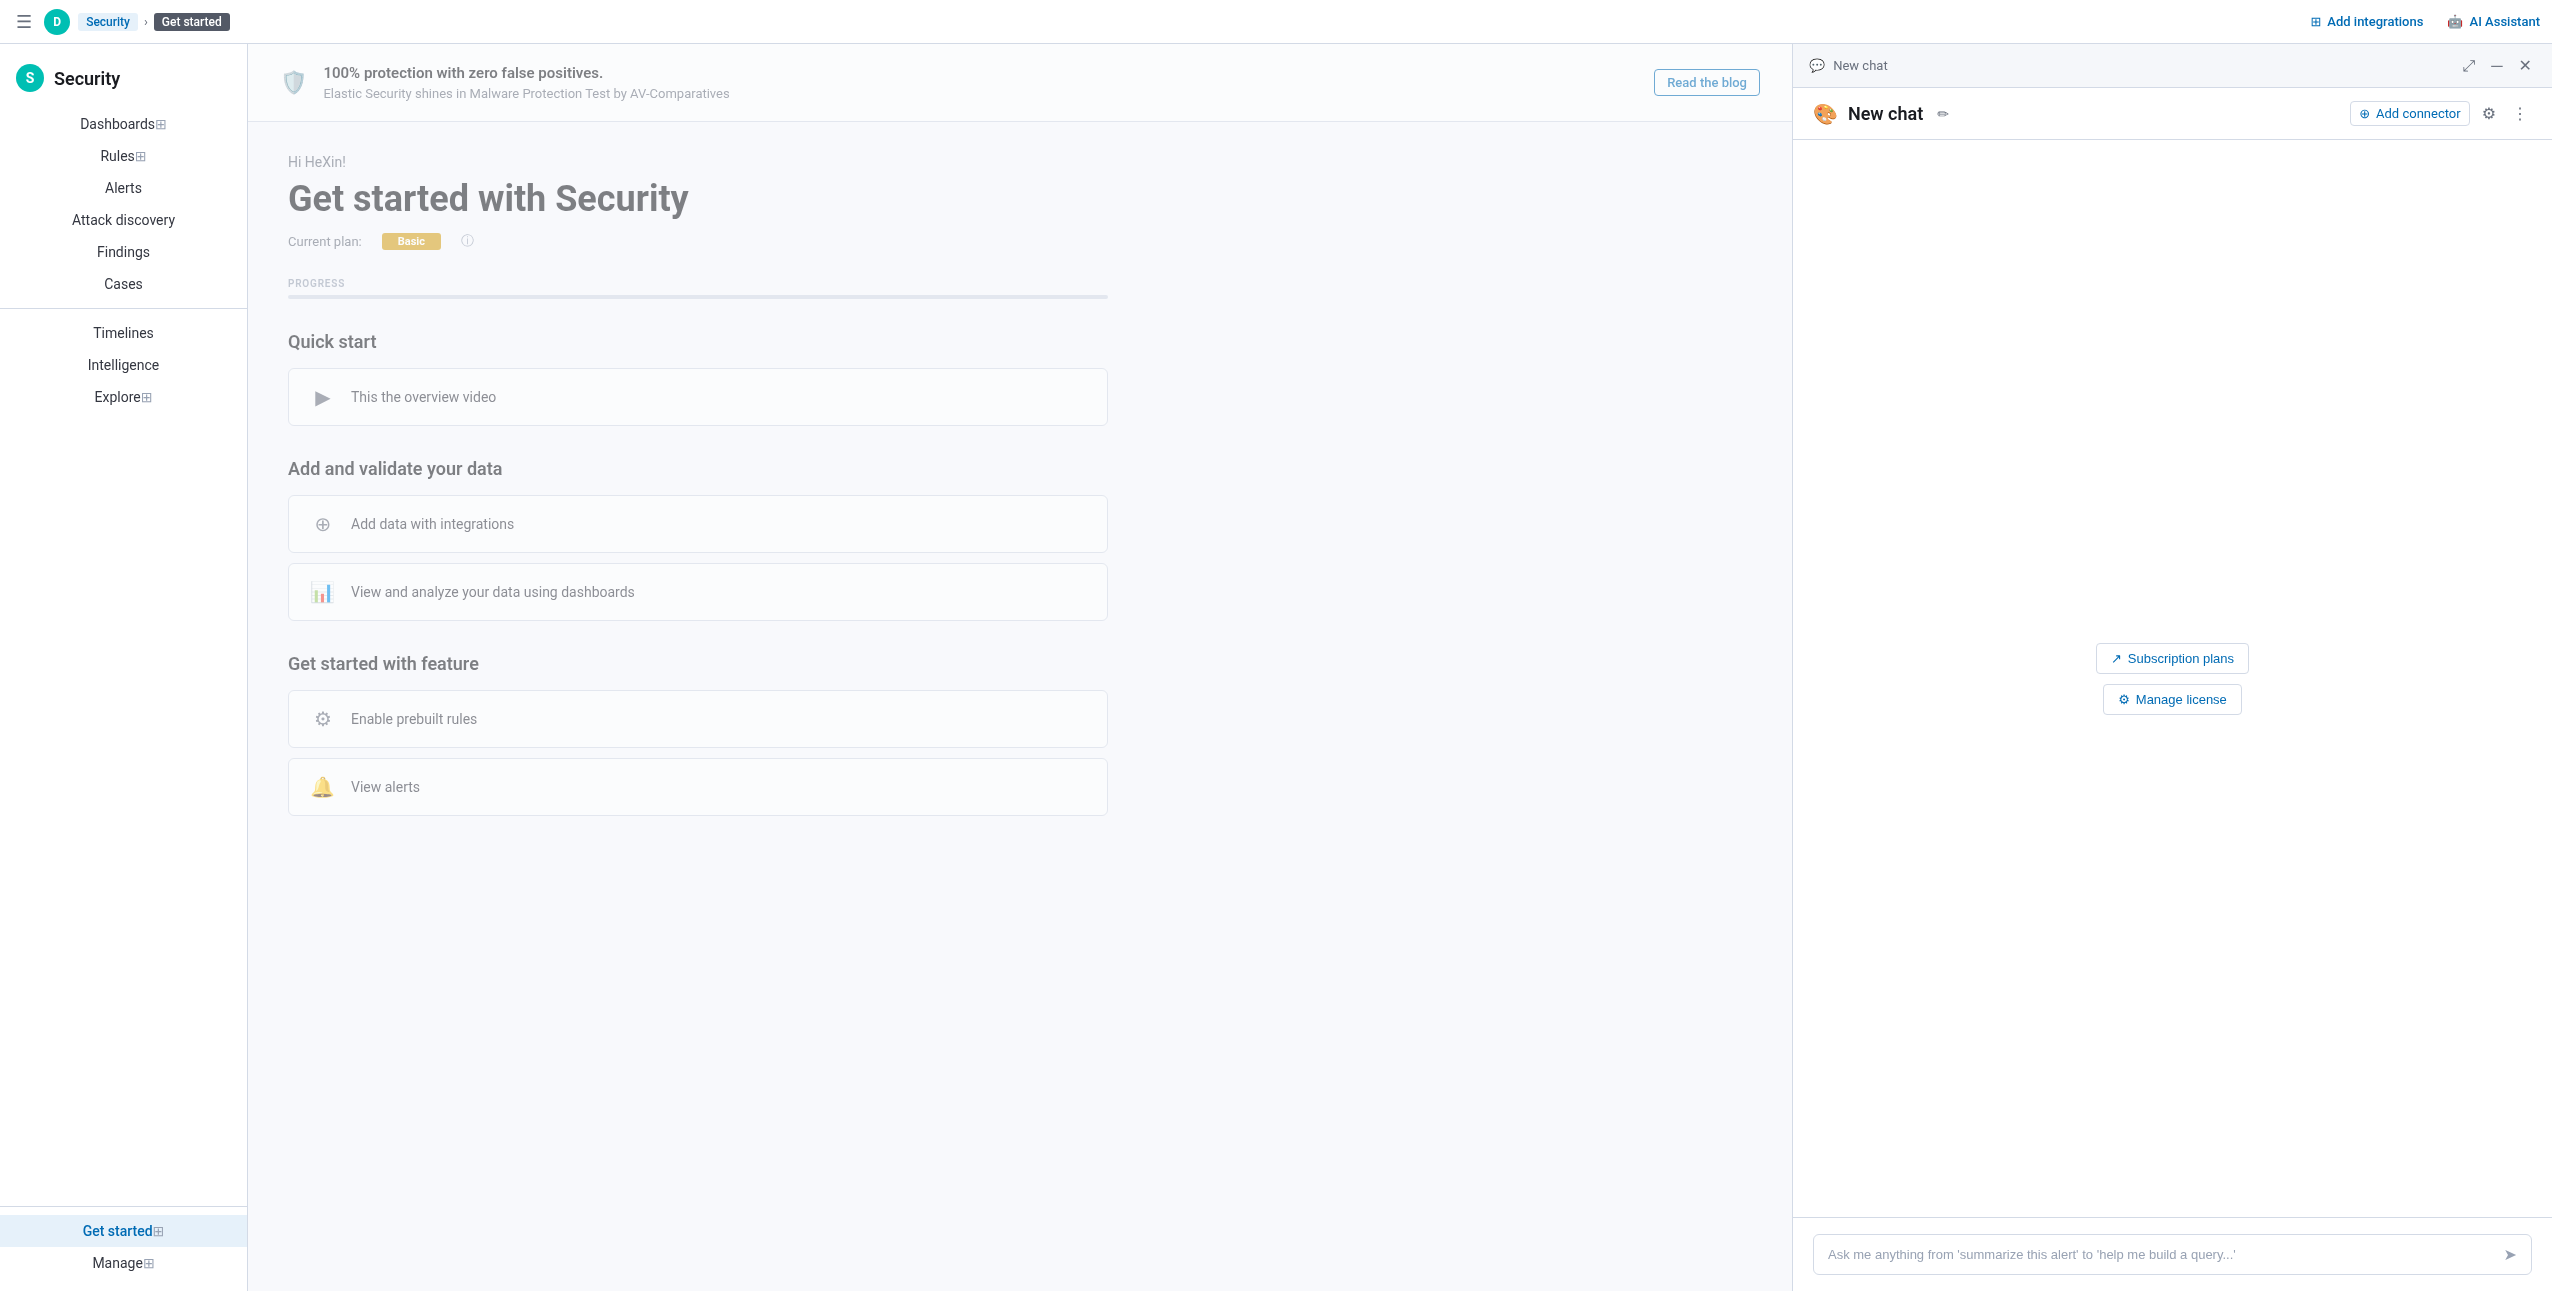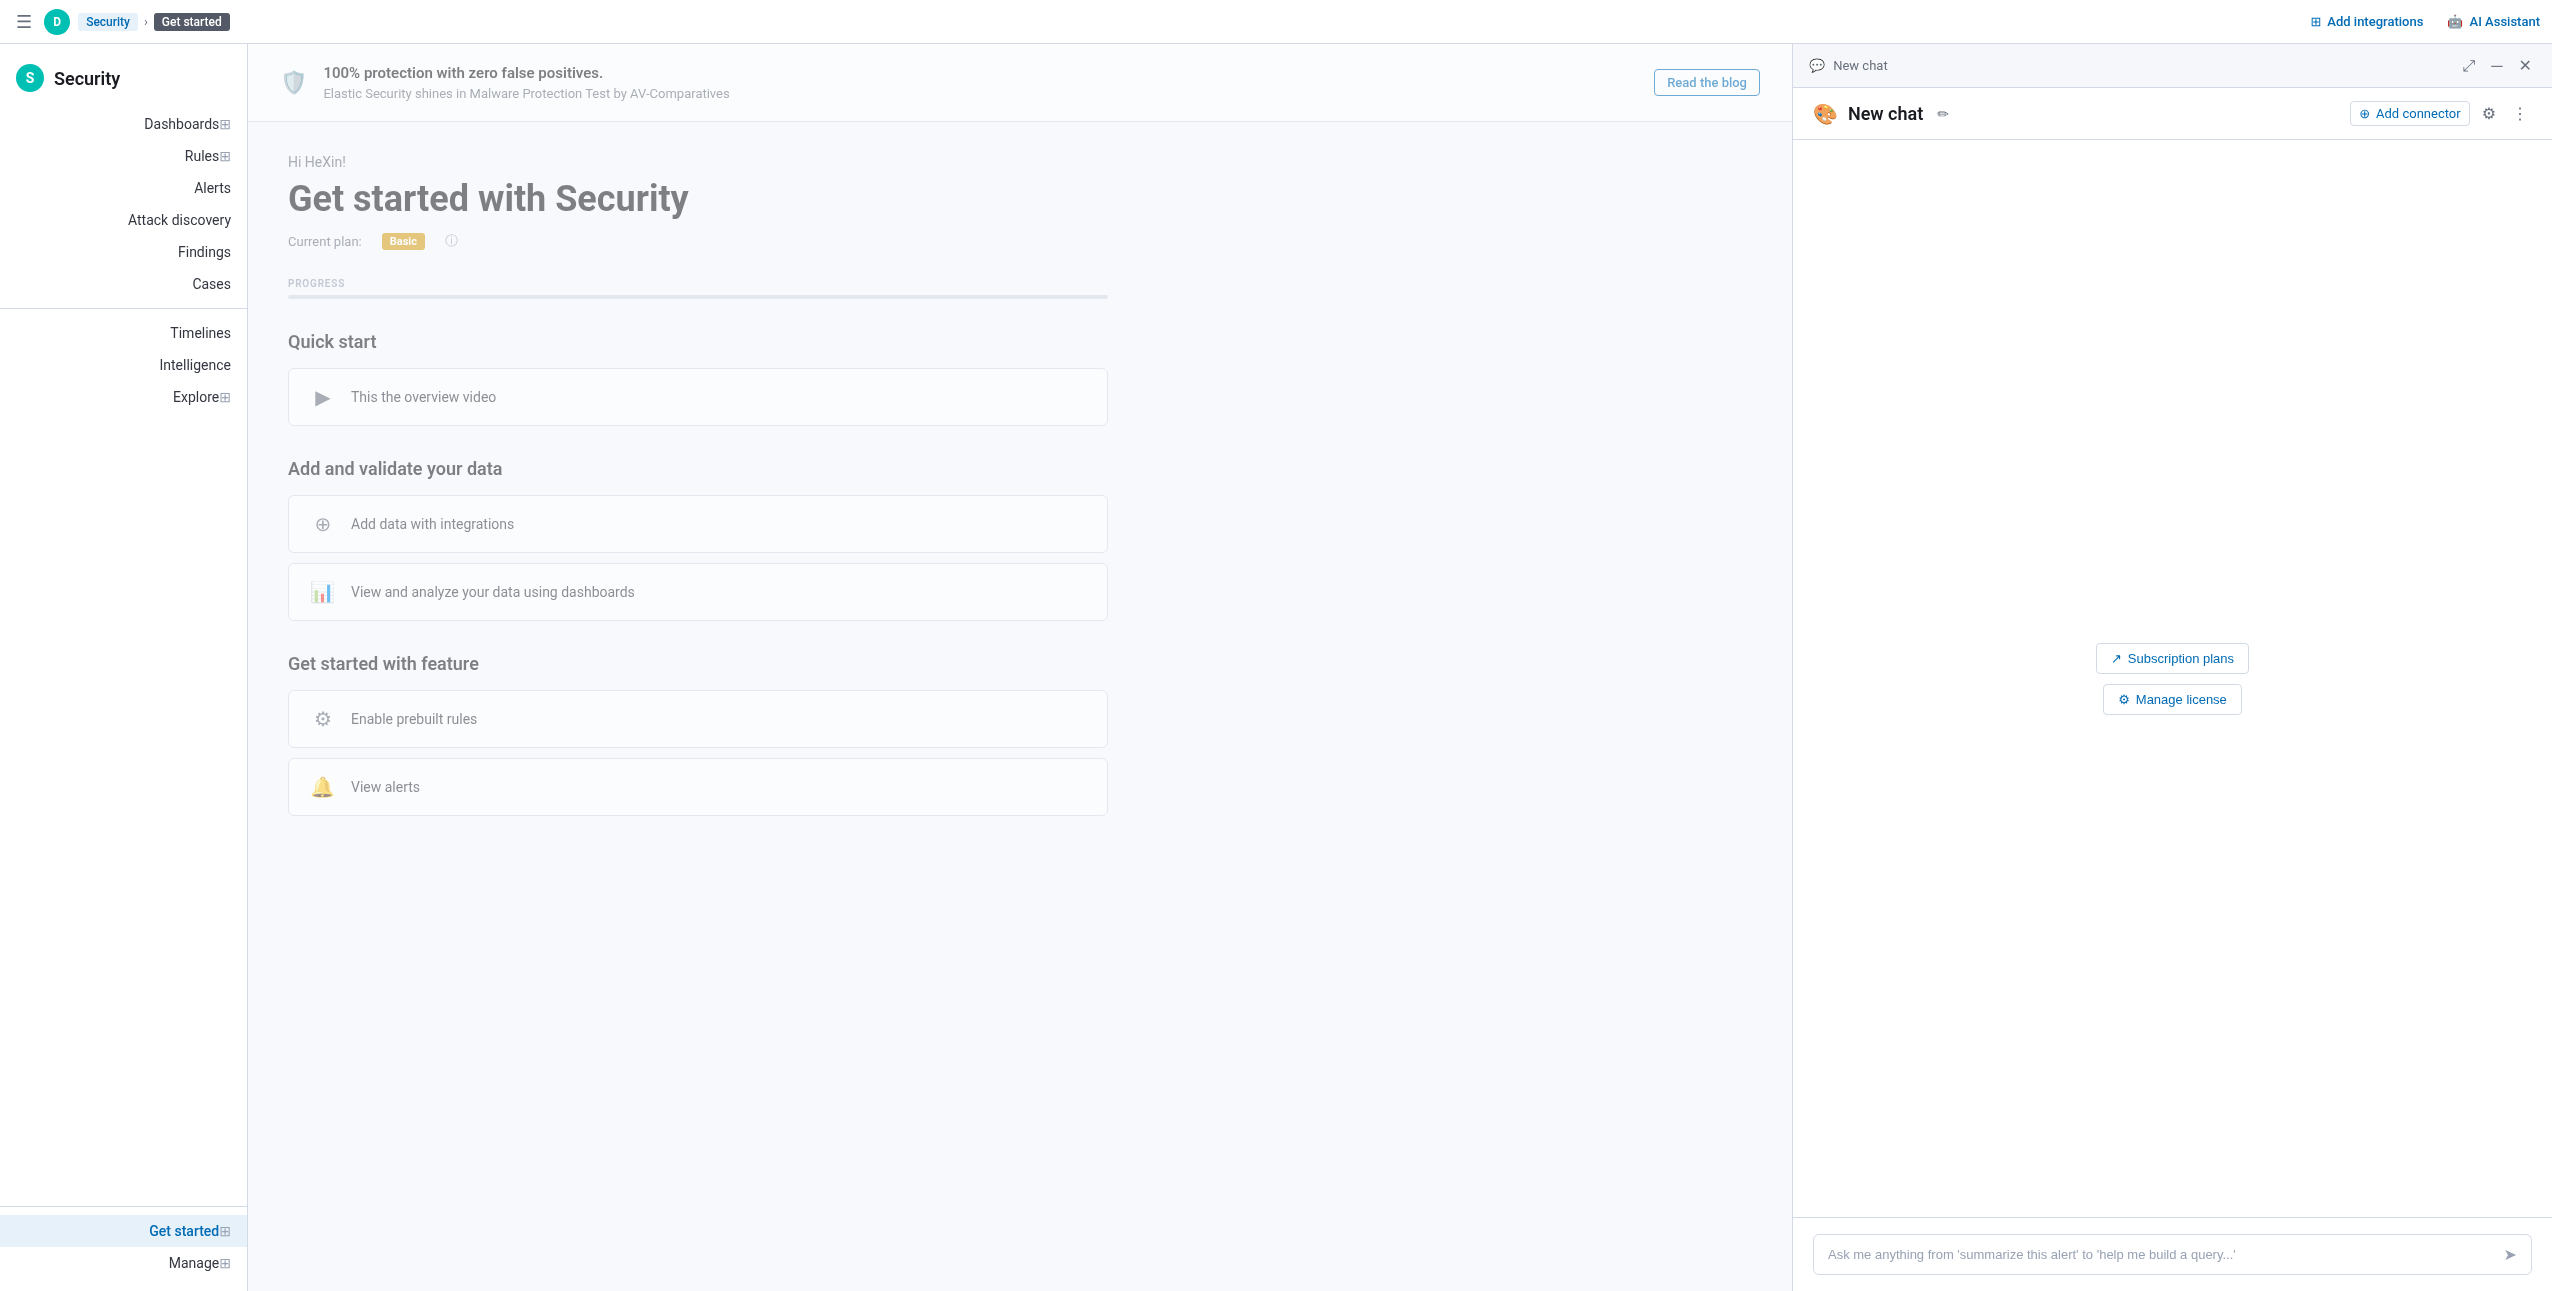--- a/index.html
+++ b/index.html
@@ -24,21 +24,21 @@
 
     
     .sidebar {
       width: 248px; background: #fff; border-right: 1px solid #d3dae6;
       display: flex; flex-direction: column; padding: 12px 0; overflow-y: auto; flex-shrink: 0;
     }
     .sidebar-logo { display: flex; align-items: center; gap: 10px; padding: 8px 16px 16px; }
     .sidebar-logo-icon { width: 28px; height: 28px; background: #00bfb3; border-radius: 50%; display: flex; align-items: center; justify-content: center; color: #fff; font-size: 14px; font-weight: 700; }
     .sidebar-logo-text { font-size: 18px; font-weight: 600; color: #1a1c21; }
     .sidebar-item {
-      display: flex; align-items: center; justify-content: flex-end;
+      display: flex; align-items: center; justify-content: center;
       padding: 8px 16px; cursor: pointer; color: #343741; font-size: 14px;
       border-radius: 0; transition: background 0.1s;
     }
     .sidebar-item.active { background: #e6f1fa; color: #006bb4; font-weight: 500; }
     .sidebar-grid-icon { color: #98a2b3; font-size: 14px; }
     .sidebar-divider { border: none; border-top: 1px solid #d3dae6; margin: 8px 0; }
     .sidebar-bottom { margin-top: auto; }
 
     
     .content-area { flex: 1; overflow-y: auto; background: #f8f9fc; position: relative; }
@@ -53,21 +53,21 @@
     .banner-title { font-size: 15px; font-weight: 600; color: #1a1c21; margin-bottom: 4px; }
     .banner-subtitle { font-size: 13px; color: #69707d; }
     .banner-link { color: #006bb4; font-size: 13px; font-weight: 500; cursor: pointer; text-decoration: none; border: 1px solid #006bb4; padding: 5px 12px; border-radius: 4px; }
 
     
     .get-started-content { padding: 32px 40px; max-width: 900px; }
     .gs-greeting { font-size: 14px; color: #69707d; margin-bottom: 8px; }
     .gs-title { font-size: 36px; font-weight: 700; color: #1a1c21; margin-bottom: 12px; }
     .gs-desc { font-size: 14px; color: #69707d; line-height: 1.6; margin-bottom: 20px; }
     .gs-plan { display: flex; align-items: center; gap: 20px; font-size: 13px; color: #69707d; margin-bottom: 28px; }
-    .gs-plan-badge { background: #d4a017; color: #fff; font-size: 11px; font-weight: 700; padding: 2px 8px; border-radius: 3px; }
+    .gs-plan-badge { background: #d4a017; color: #fff; font-size: 11px; font-weight: 700; padding: 2px 16px; border-radius: 3px; }
     .gs-plan-icon { color: #98a2b3; cursor: pointer; }
 
     
     .progress-label { font-size: 10px; color: #98a2b3; text-transform: uppercase; letter-spacing: 0.08em; font-weight: 600; margin-bottom: 6px; }
     .progress-bar-bg { height: 4px; background: #d3dae6; border-radius: 2px; margin-bottom: 32px; }
     .progress-bar-fill { height: 100%; background: #00bfb3; border-radius: 2px; width: 0%; }
 
     
     .section-title { font-size: 18px; font-weight: 600; color: #1a1c21; margin-bottom: 16px; }
     .section-card {

